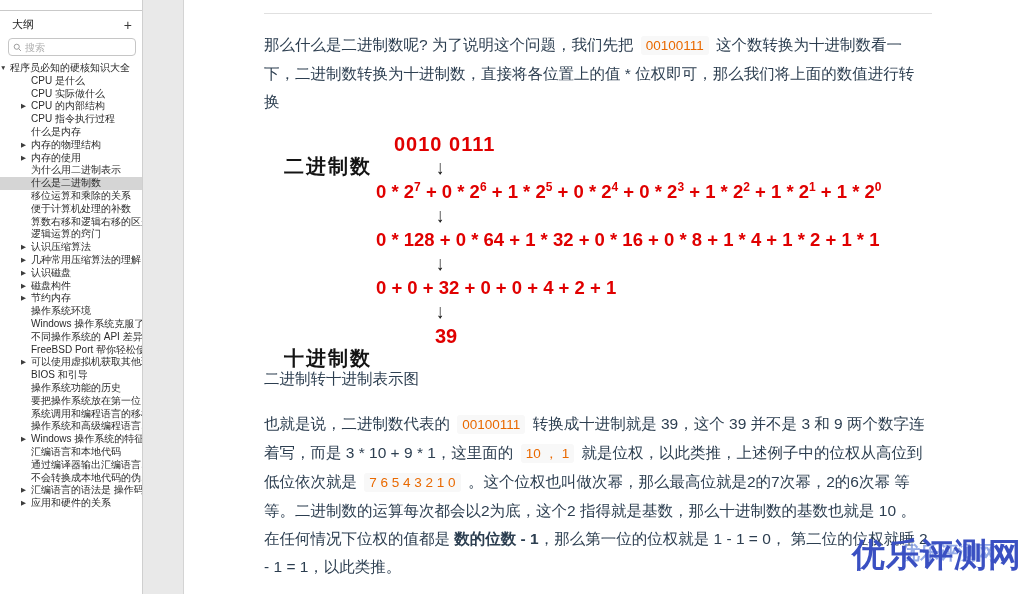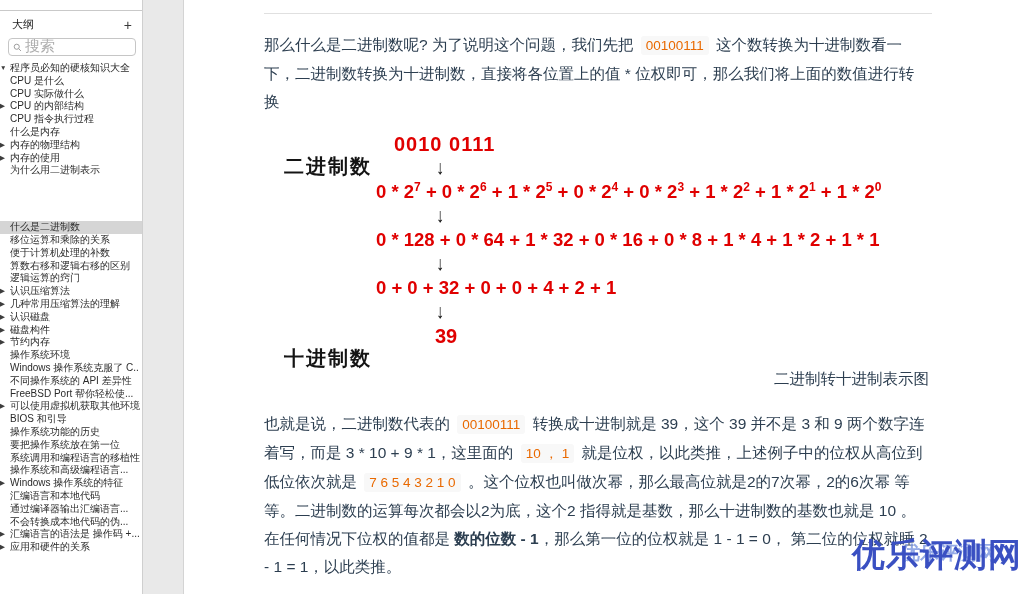--- a/index.html
+++ b/index.html
@@ -20,32 +20,32 @@
     display:flex;justify-content:space-between;align-items:center;
     padding:6px 10px 3px 12px;font-size:11px;color:#1f1f1f;
   }
   .sb-plus{font-size:14px;line-height:12px;color:#3a3a3a;cursor:default;}
   .sb-search{
     margin:3px 6px 6px 8px;height:16px;border:1px solid #c6c6c6;border-radius:4px;
     display:flex;align-items:center;padding:0 4px;background:#fff;
   }
   .sb-search svg{width:9px;height:9px;margin-right:3px;flex:0 0 9px;}
   .sb-search input{
-    border:none;outline:none;font-size:15px;width:100%;color:#333;
-    background:transparent;font-family:Liberation Mono, monospace;padding:0;
+    border:none;outline:none;font-size:10px;width:100%;color:#333;
+    background:transparent;font-family:Liberation Serif, serif;padding:0;
   }
   .sb-search input::placeholder{color:#aeaeae;}
   .tree{font-size:10px;color:#2b2b2b;}
   .tree .row{
     display:flex;align-items:center;height:12.8px;line-height:12.8px;
     white-space:nowrap;overflow:hidden;padding-left:0;cursor:default;
   }
-  .tree .row.child{}
+  .tree .row.child{padding-left:21px;}
   .tree .row .arr{width:10px;flex:0 0 10px;font-size:6.5px;color:#3d3d3d;text-align:left;}
-  .tree .row.selected{background:#d5d5d5;margin-top:44px;}
+  .tree .row.selected{background:#d5d5d5;}
   .tree .row .lbl{overflow:hidden;white-space:nowrap;}
 
   
   .gutter{width:40px;flex:0 0 40px;background:#e9e9e9;border-right:1px solid #d4d4d4;}
 
   
   .content{flex:1;position:relative;box-sizing:border-box;padding:10px 0 0 80px;overflow:hidden;}
   .toprule{width:668px;border-top:1px solid #e0e0e0;margin-top:3px;}
   .doc{width:665px;color:#2c3e50;font-size:15.5px;line-height:28px;}
   .doc p{margin:17px 0 0 0;}
@@ -59,21 +59,21 @@
   
   .diagram{margin:16px 0 2px 0;color:var(--accent-red,#e00000);font-weight:bold;}
   .d-line{display:flex;align-items:center;height:24px;}
   .d-label{color:#141414;font-size:20px;font-weight:bold;margin-left:20px;width:110px;flex:0 0 110px;letter-spacing:2px;margin-top:43px;}
   .d-val{font-size:20px;letter-spacing:1px;}
   .d-val-dec{font-size:20px;margin-left:41px;}
   .d-arrow{margin-left:172px;font-size:16px;color:#111;font-weight:bold;transform:scaleY(1.25);}
   .d-expr{margin-left:112px;font-size:18.5px;white-space:nowrap;}
   .d-expr sup{font-size:12px;line-height:0;}
 
-  .caption{margin-top:26px;text-align:right;}
+  .caption{margin-top:26px;}
 
   
   .watermark{position:absolute;right:2px;bottom:16px;pointer-events:none;}
   .wm-back{
     position:absolute;right:26px;bottom:12px;font-size:19px;font-weight:bold;
     color:var(--watermark-blue-light,#7b96e0);opacity:.8;white-space:nowrap;
   }
   .wm-front{
     position:relative;font-size:33px;font-weight:bold;letter-spacing:1px;
     color:var(--watermark-blue,#3a50c2);white-space:nowrap;

